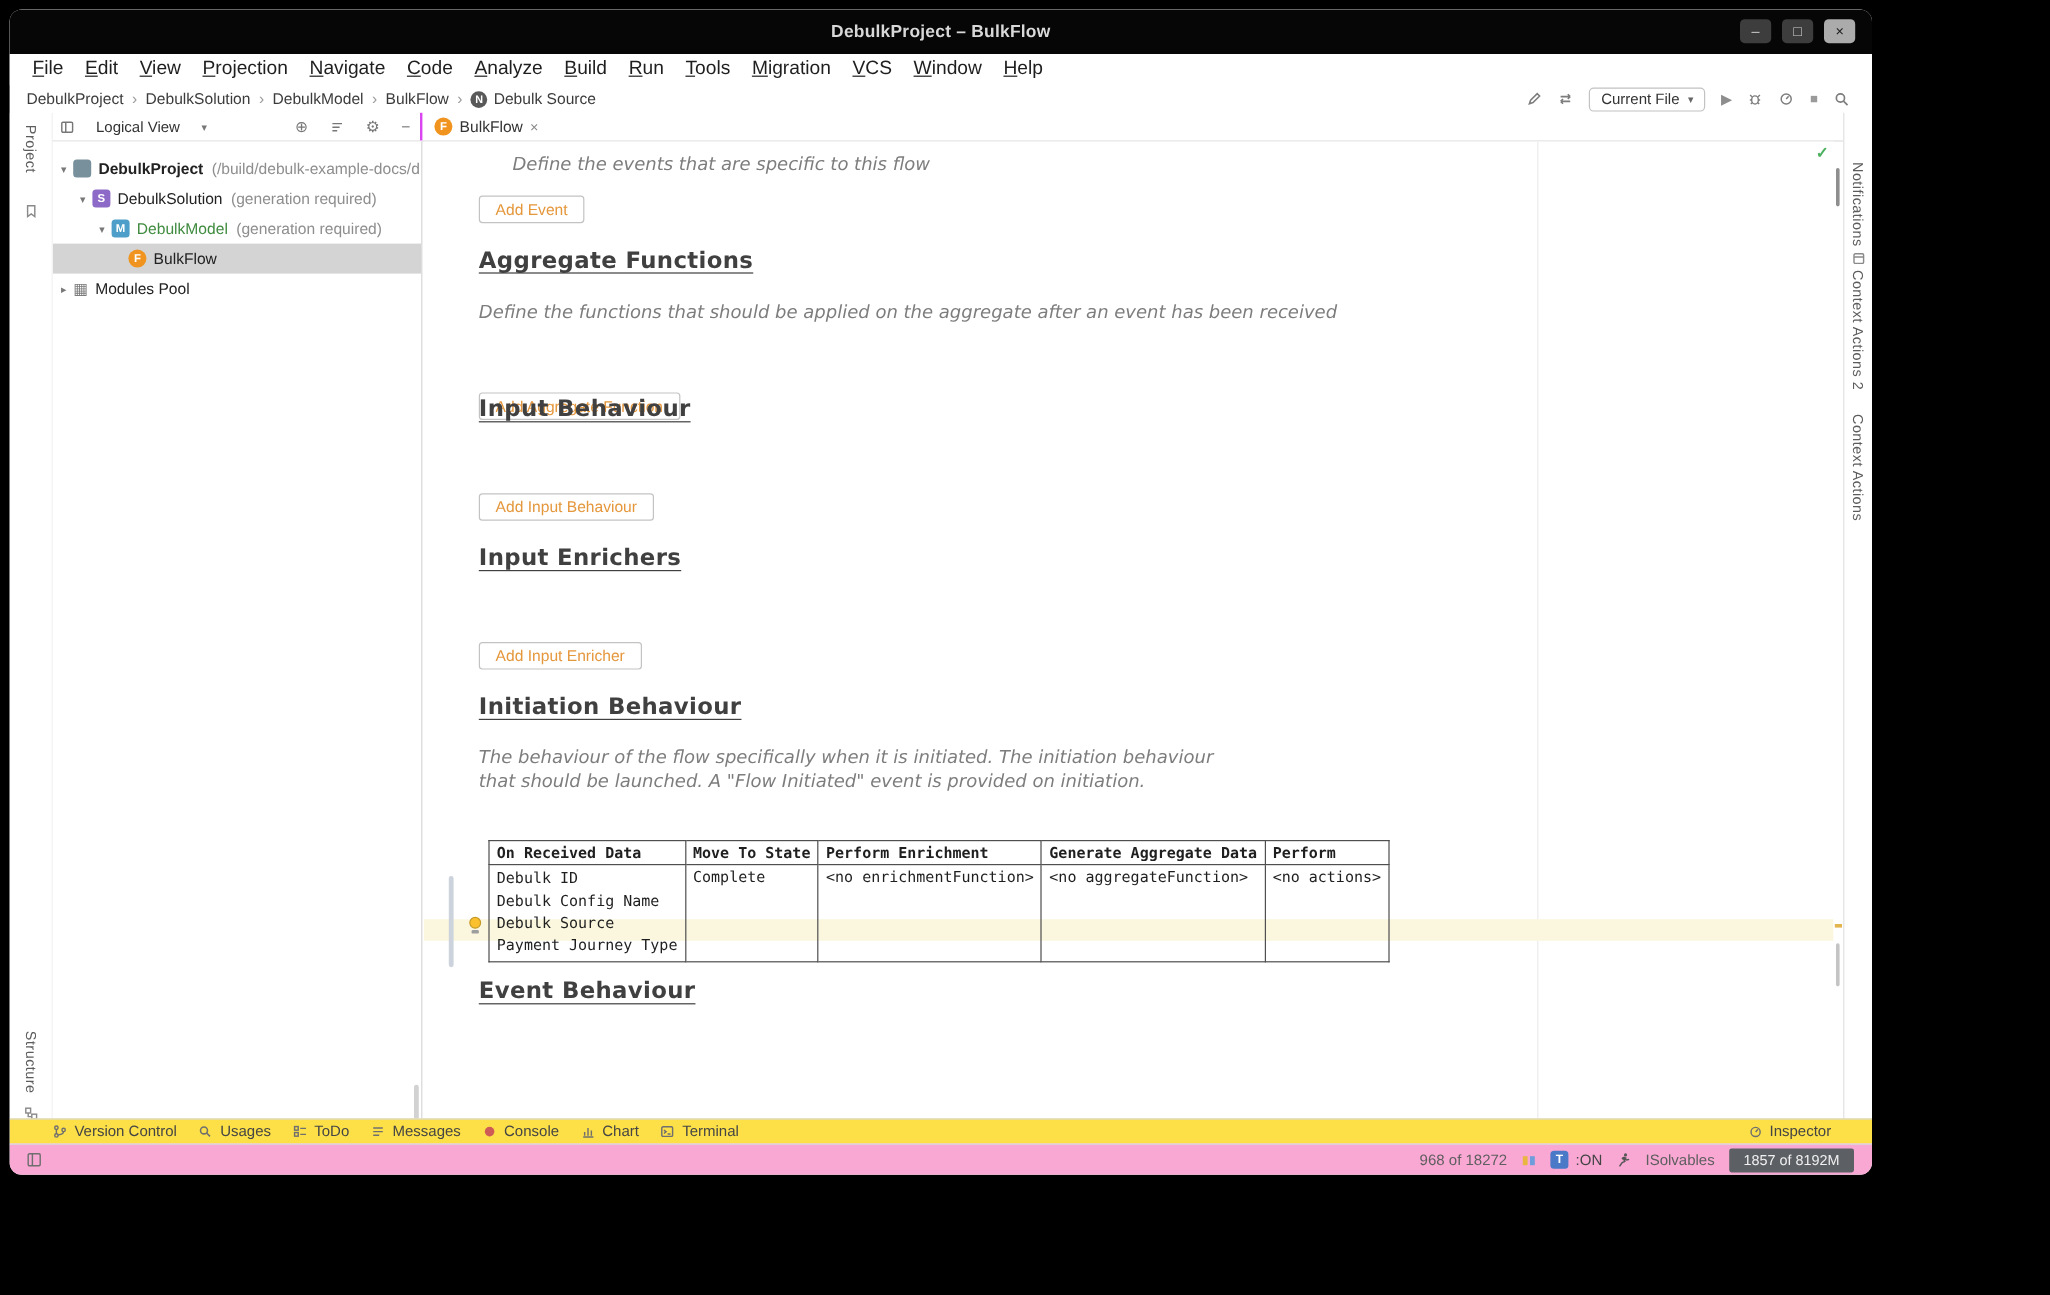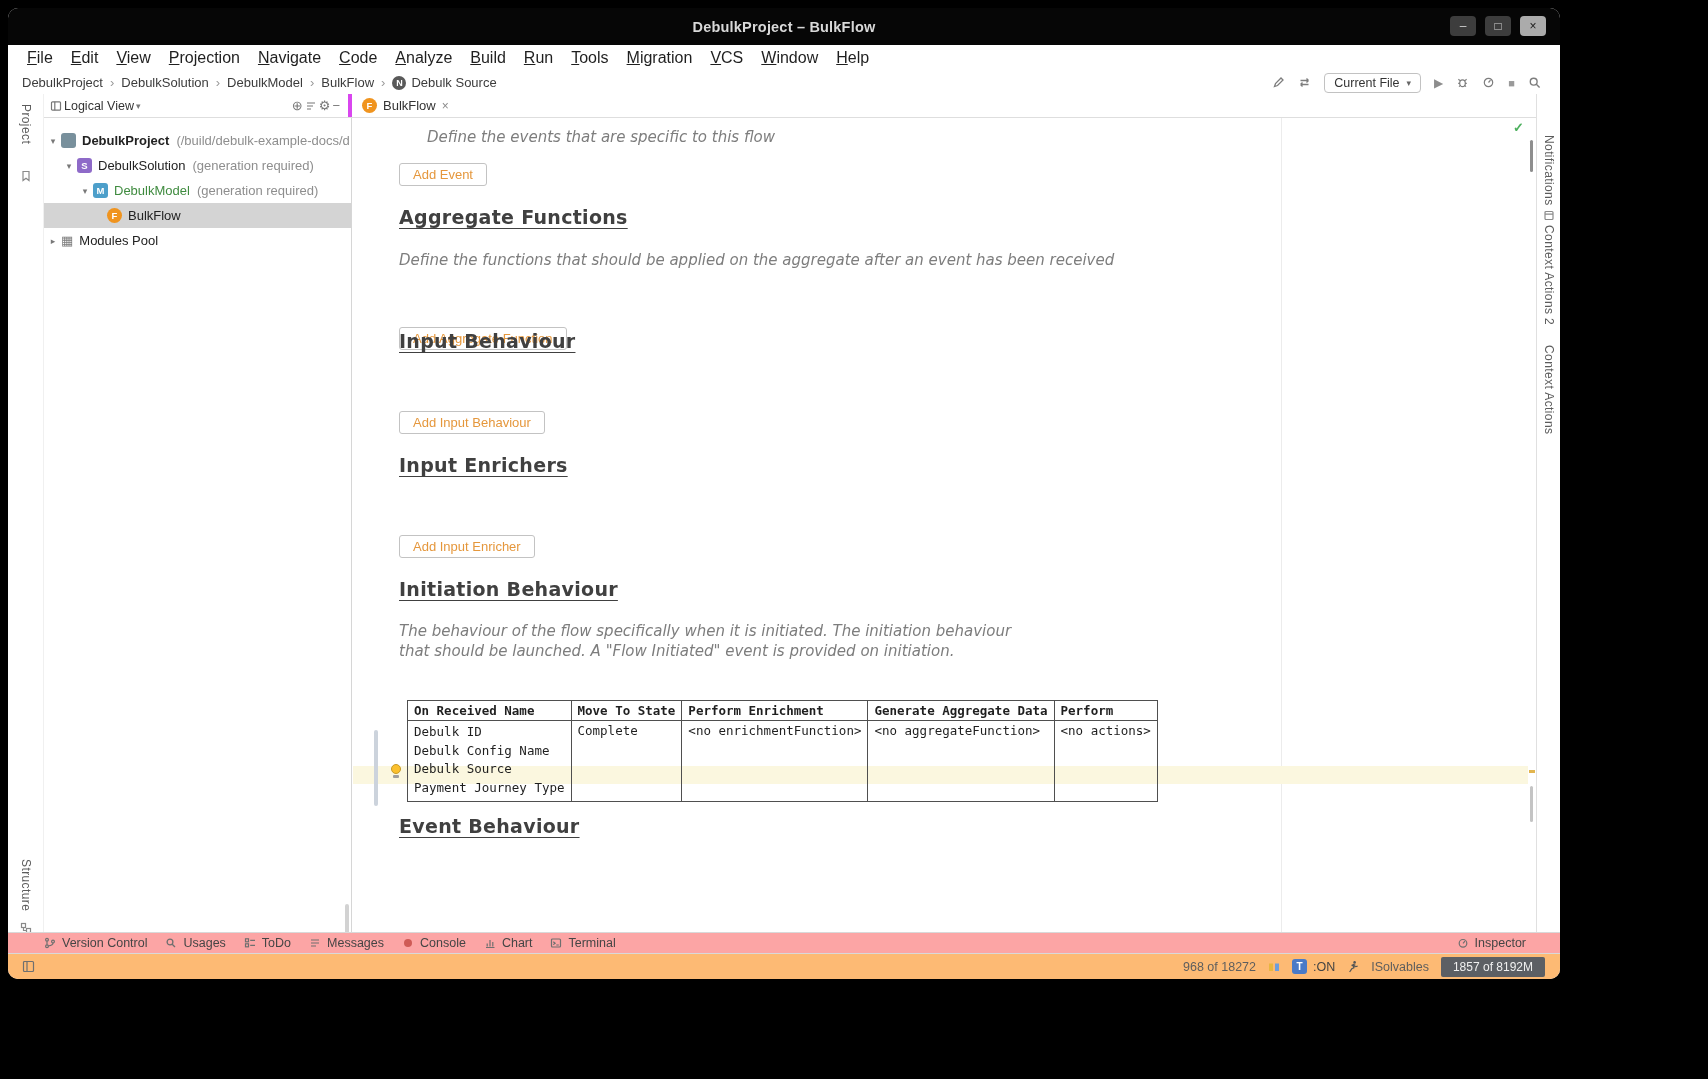--- a/index.html
+++ b/index.html
@@ -26,21 +26,21 @@
   .crumb-sep { color:#9a9a9a; margin:0 7px; }
   .crumb-badge { width:14px; height:14px; border-radius:50%; background:#595959; color:#fff; font-size:9px; font-weight:bold; display:inline-flex; align-items:center; justify-content:center; margin-right:5px; }
   .crumb-actions { position:absolute; right:18px; top:0; height:23px; display:flex; align-items:center; gap:13px; color:#7d7d7d; }
   .run-config { border:1px solid #c2c2c2; border-radius:4px; padding:2px 9px; font-size:12.5px; color:#333; display:flex; align-items:center; gap:7px; background:#fff; }
   .run-config .arrow { font-size:9px; color:#666; }
   .gray-play { color:#8d8d8d; font-size:12px; }
   .gray-stop { color:#9a9a9a; font-size:11px; }
 
   
   .tool-header { position:absolute; top:86px; left:36px; right:0; height:24px; border-bottom:1px solid #dedede; display:flex; }
-  .panel-header { width:308px; display:flex; align-items:center; padding:0 8px 0 6px; gap:2px; border-right:4px solid #d946ef; }
+  .panel-header { width:308px; display:flex; align-items:center; padding:0 8px 0 6px; gap:18px; border-right:2px solid #d946ef; }
   .panel-header .ph-label { font-size:12.5px; color:#333; }
   .panel-header .spacer { flex:1; }
   .ph-icon { color:#777; font-size:13px; }
   .tab-strip { flex:1; display:flex; align-items:center; }
   .tab { display:flex; align-items:center; gap:6px; padding:0 10px; height:100%; }
   .tab-label { font-size:13px; color:#333; }
   .tab-close { color:#8a8a8a; font-size:12px; }
   .tab-strip .spacer { flex:1; }
   .kebab { color:#6f6f6f; font-size:13px; margin-right:8px; }
 
@@ -90,26 +90,26 @@
   .itable td div { line-height:18.5px; }
 
   
   .scroll-lane { position:absolute; left:1520px; top:110px; width:8px; bottom:47px; }
   .thumb-top { position:absolute; left:2px; top:22px; width:3px; height:32px; background:#8e8e8e; border-radius:2px; }
   .thumb-bot { position:absolute; left:2px; top:668px; width:3px; height:36px; background:#c4c4c4; border-radius:2px; }
   .lane-mark { position:absolute; left:1px; top:652px; width:6px; height:3px; background:#e2b54f; }
   .right-stripe { position:absolute; right:0; top:86px; width:24px; bottom:47px; background:#fff; border-left:1px solid #e0e0e0; }
 
   
-  .bottom-bar { position:absolute; left:0; right:0; bottom:26px; height:21px; border-top:1px solid #d9d9d9; background:#fca5a5; display:flex; align-items:center; padding:0 30px 0 36px; }
+  .bottom-bar { position:absolute; left:0; right:0; bottom:26px; height:21px; border-top:1px solid #d9d9d9; background:#fde047; display:flex; align-items:center; padding:0 30px 0 36px; }
   .bb-item { display:flex; align-items:center; gap:6px; font-size:12.5px; color:#454545; padding:0 14px 0 0; margin-right:4px; }
   .bb-spacer { flex:1; }
   .bicon { flex:none; }
 
-  .status-bar { position:absolute; left:0; right:0; bottom:0; height:26px; border-top:1px solid #d9d9d9; background:#fdba74; display:flex; align-items:center; padding:0 15px 0 14px; }
+  .status-bar { position:absolute; left:0; right:0; bottom:0; height:26px; border-top:1px solid #d9d9d9; background:#f9a8d4; display:flex; align-items:center; padding:0 15px 0 14px; }
   .sb-spacer { flex:1; }
   .sb-right { display:flex; align-items:center; gap:12px; font-size:12.5px; color:#5e5e5e; }
   .t-badge { width:15px; height:15px; border-radius:3px; background:#4a7ac7; color:#fff; font-size:10px; font-weight:bold; display:inline-flex; align-items:center; justify-content:center; }
   .t-on { color:#444; margin-left:-6px; }
   .memory { background:#5c5f64; color:#f0f0f0; font-size:12px; padding:3px 12px; border-radius:2px; }
 
   svg.sicon { display:block; }
 </style>
 </head>
 <body>
@@ -287,21 +287,21 @@
     <table class="itable">
       <colgroup>
           <col style="width:158px">
           <col style="width:108px">
           <col style="width:182px">
           <col style="width:186px">
           <col style="width:92px">
         </colgroup>
       <thead>
         <tr>
-          <th>On Received Name</th>
+          <th>On Received Data</th>
           <th>Move To State</th>
           <th>Perform Enrichment</th>
           <th>Generate Aggregate Data</th>
           <th>Perform</th>
         </tr>
       </thead>
       <tbody>
         <tr>
           <td>
             <div>Debulk ID</div>

